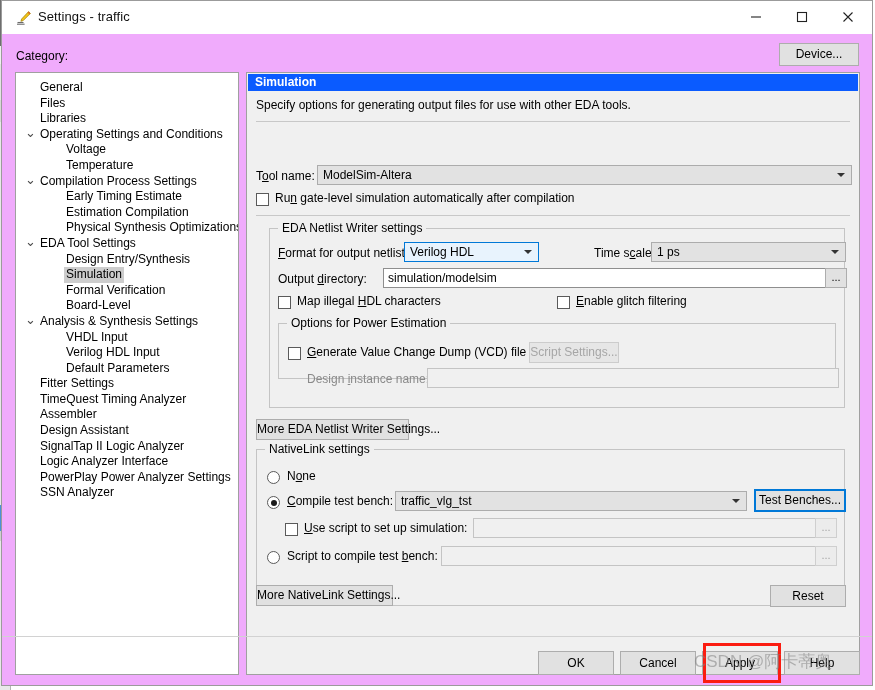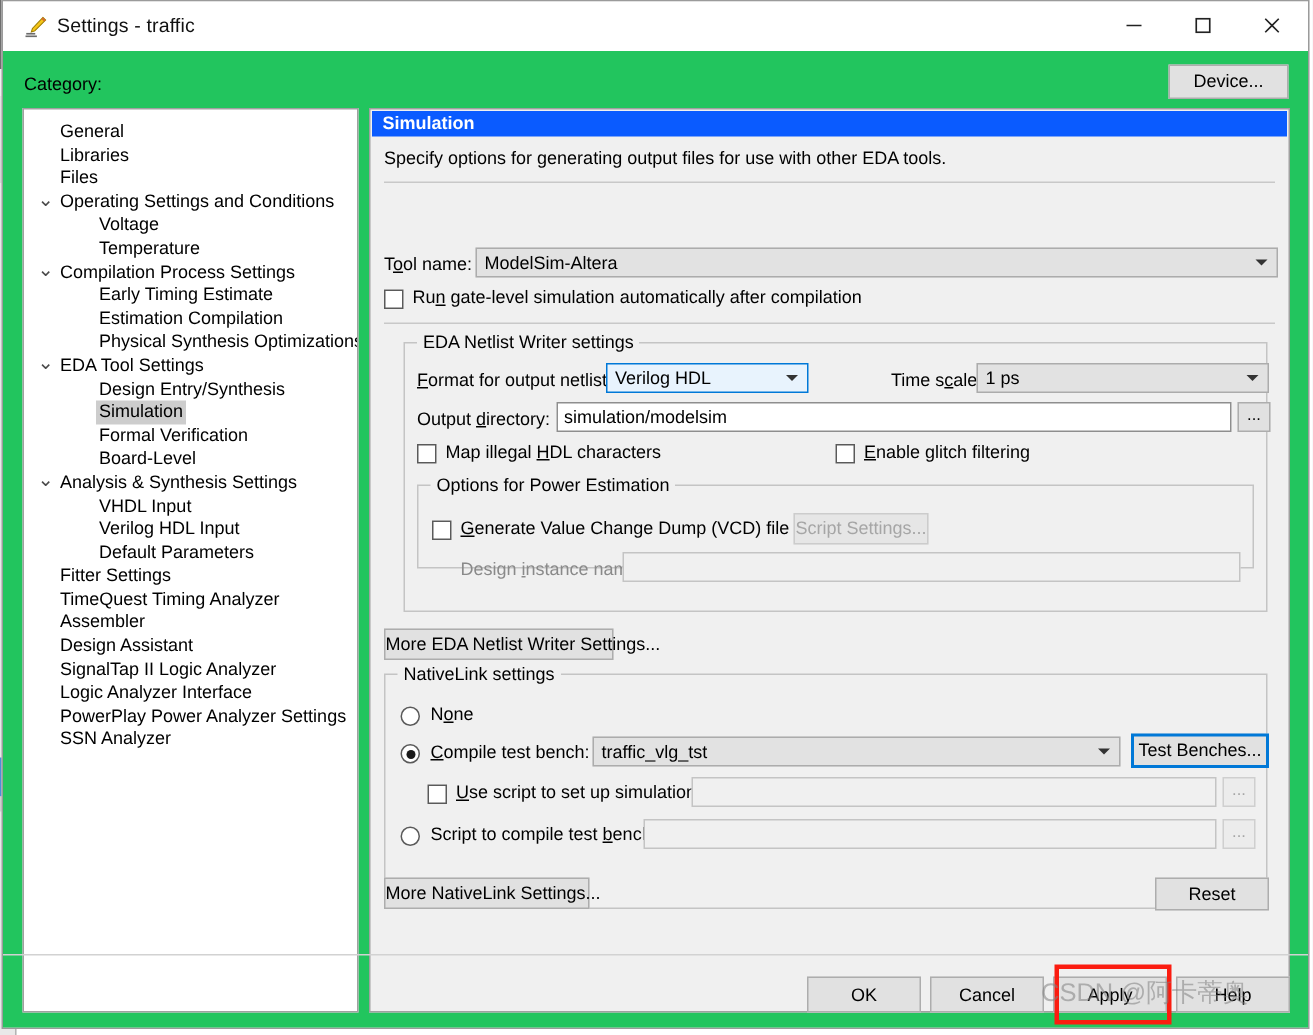--- a/index.html
+++ b/index.html
@@ -32,21 +32,21 @@
   }
   #title-icon{position:absolute;left:14px;top:9px;width:16px;height:16px;}
   #title-text{position:absolute;left:36px;top:8px;font-size:13px;color:#111;letter-spacing:.1px;}
   .wbtn{position:absolute;top:0;width:46px;height:32px;cursor:default;}
   .wbtn svg{position:absolute;left:50%;top:50%;transform:translate(-50%,-50%);}
   #btn-min{right:93px;}
   #btn-max{right:47px;}
   #btn-close{right:1px;}
 
   
-  #dlgbody{position:absolute;left:0;top:33px;right:0;bottom:0;background:#22c55e;}
+  #dlgbody{position:absolute;left:0;top:33px;right:0;bottom:0;background:#f0abfc;}
   #category-label{position:absolute;left:14px;top:15px;font-size:12px;color:#000;}
   #device-button{
     position:absolute;right:13px;top:9px;width:80px;height:23px;
     background:#e1e1e1;border:1px solid #adadad;box-sizing:border-box;
     font-size:12px;line-height:21px;text-align:center;color:#000;cursor:default;
   }
 
   
   #tree-panel{
     position:absolute;left:13px;top:38px;width:224px;height:603px;
@@ -78,21 +78,21 @@
   
   .combo{
     position:absolute;height:20px;background:#e2e2e2;border:1px solid #acacac;box-sizing:border-box;
     font-size:12px;line-height:18px;padding-left:5px;color:#000;cursor:default;
   }
   .combo .arrow{position:absolute;right:6px;top:7px;width:0;height:0;
     border-left:4px solid transparent;border-right:4px solid transparent;border-top:4px solid #333;}
   .combo.focus{background:#e8f3fd;border:1px solid #0078d7;}
   .textbox{
     position:absolute;height:20px;background:#ffffff;border:1px solid #8e8e8e;box-sizing:border-box;
-    font-size:12px;line-height:18px;padding-left:4px;color:#000;
+    font-size:12px;line-height:18px;padding-left:4px;color:#000;margin-left:12px;
   }
   .textbox.disabled{background:#f0f0f0;border:1px solid #c4c4c4;}
   .ellipsis-btn{
     position:absolute;width:22px;height:20px;background:#e1e1e1;border:1px solid #adadad;box-sizing:border-box;
     font-size:11px;line-height:16px;text-align:center;color:#000;cursor:default;
   }
   .ellipsis-btn.disabled{color:#a6a6a6;background:#ececec;border-color:#cfcfcf;}
 
   
   .chk{position:absolute;width:13px;height:13px;background:#fff;border:1px solid #5a5a5a;box-sizing:border-box;cursor:default;}
@@ -165,24 +165,24 @@
 
     <div id="category-label" class="lbl">Category:</div>
     <div id="device-button" class="pbtn" style="position:absolute;right:13px;top:9px;width:80px;height:23px;line-height:21px;">Device...</div>
 
     <div id="tree-panel">
       <div id="tree-items" style="position:absolute;left:0;top:7px;right:0;">
           <div class="tree-item lvl0">
             <span class="lbl">General</span>
           </div>
           <div class="tree-item lvl0">
+            <span class="lbl">Files</span>
+          </div>
+          <div class="tree-item lvl0">
             <span class="lbl">Libraries</span>
-          </div>
-          <div class="tree-item lvl0">
-            <span class="lbl">Files</span>
           </div>
           <div class="tree-item lvl0">
             <span class="chev" style="font-size: 13px; line-height: 11px;">⌄</span>
             <span class="lbl">Operating Settings and Conditions</span>
           </div>
           <div class="tree-item lvl1">
             <span class="lbl">Voltage</span>
           </div>
           <div class="tree-item lvl1">
             <span class="lbl">Temperature</span>

